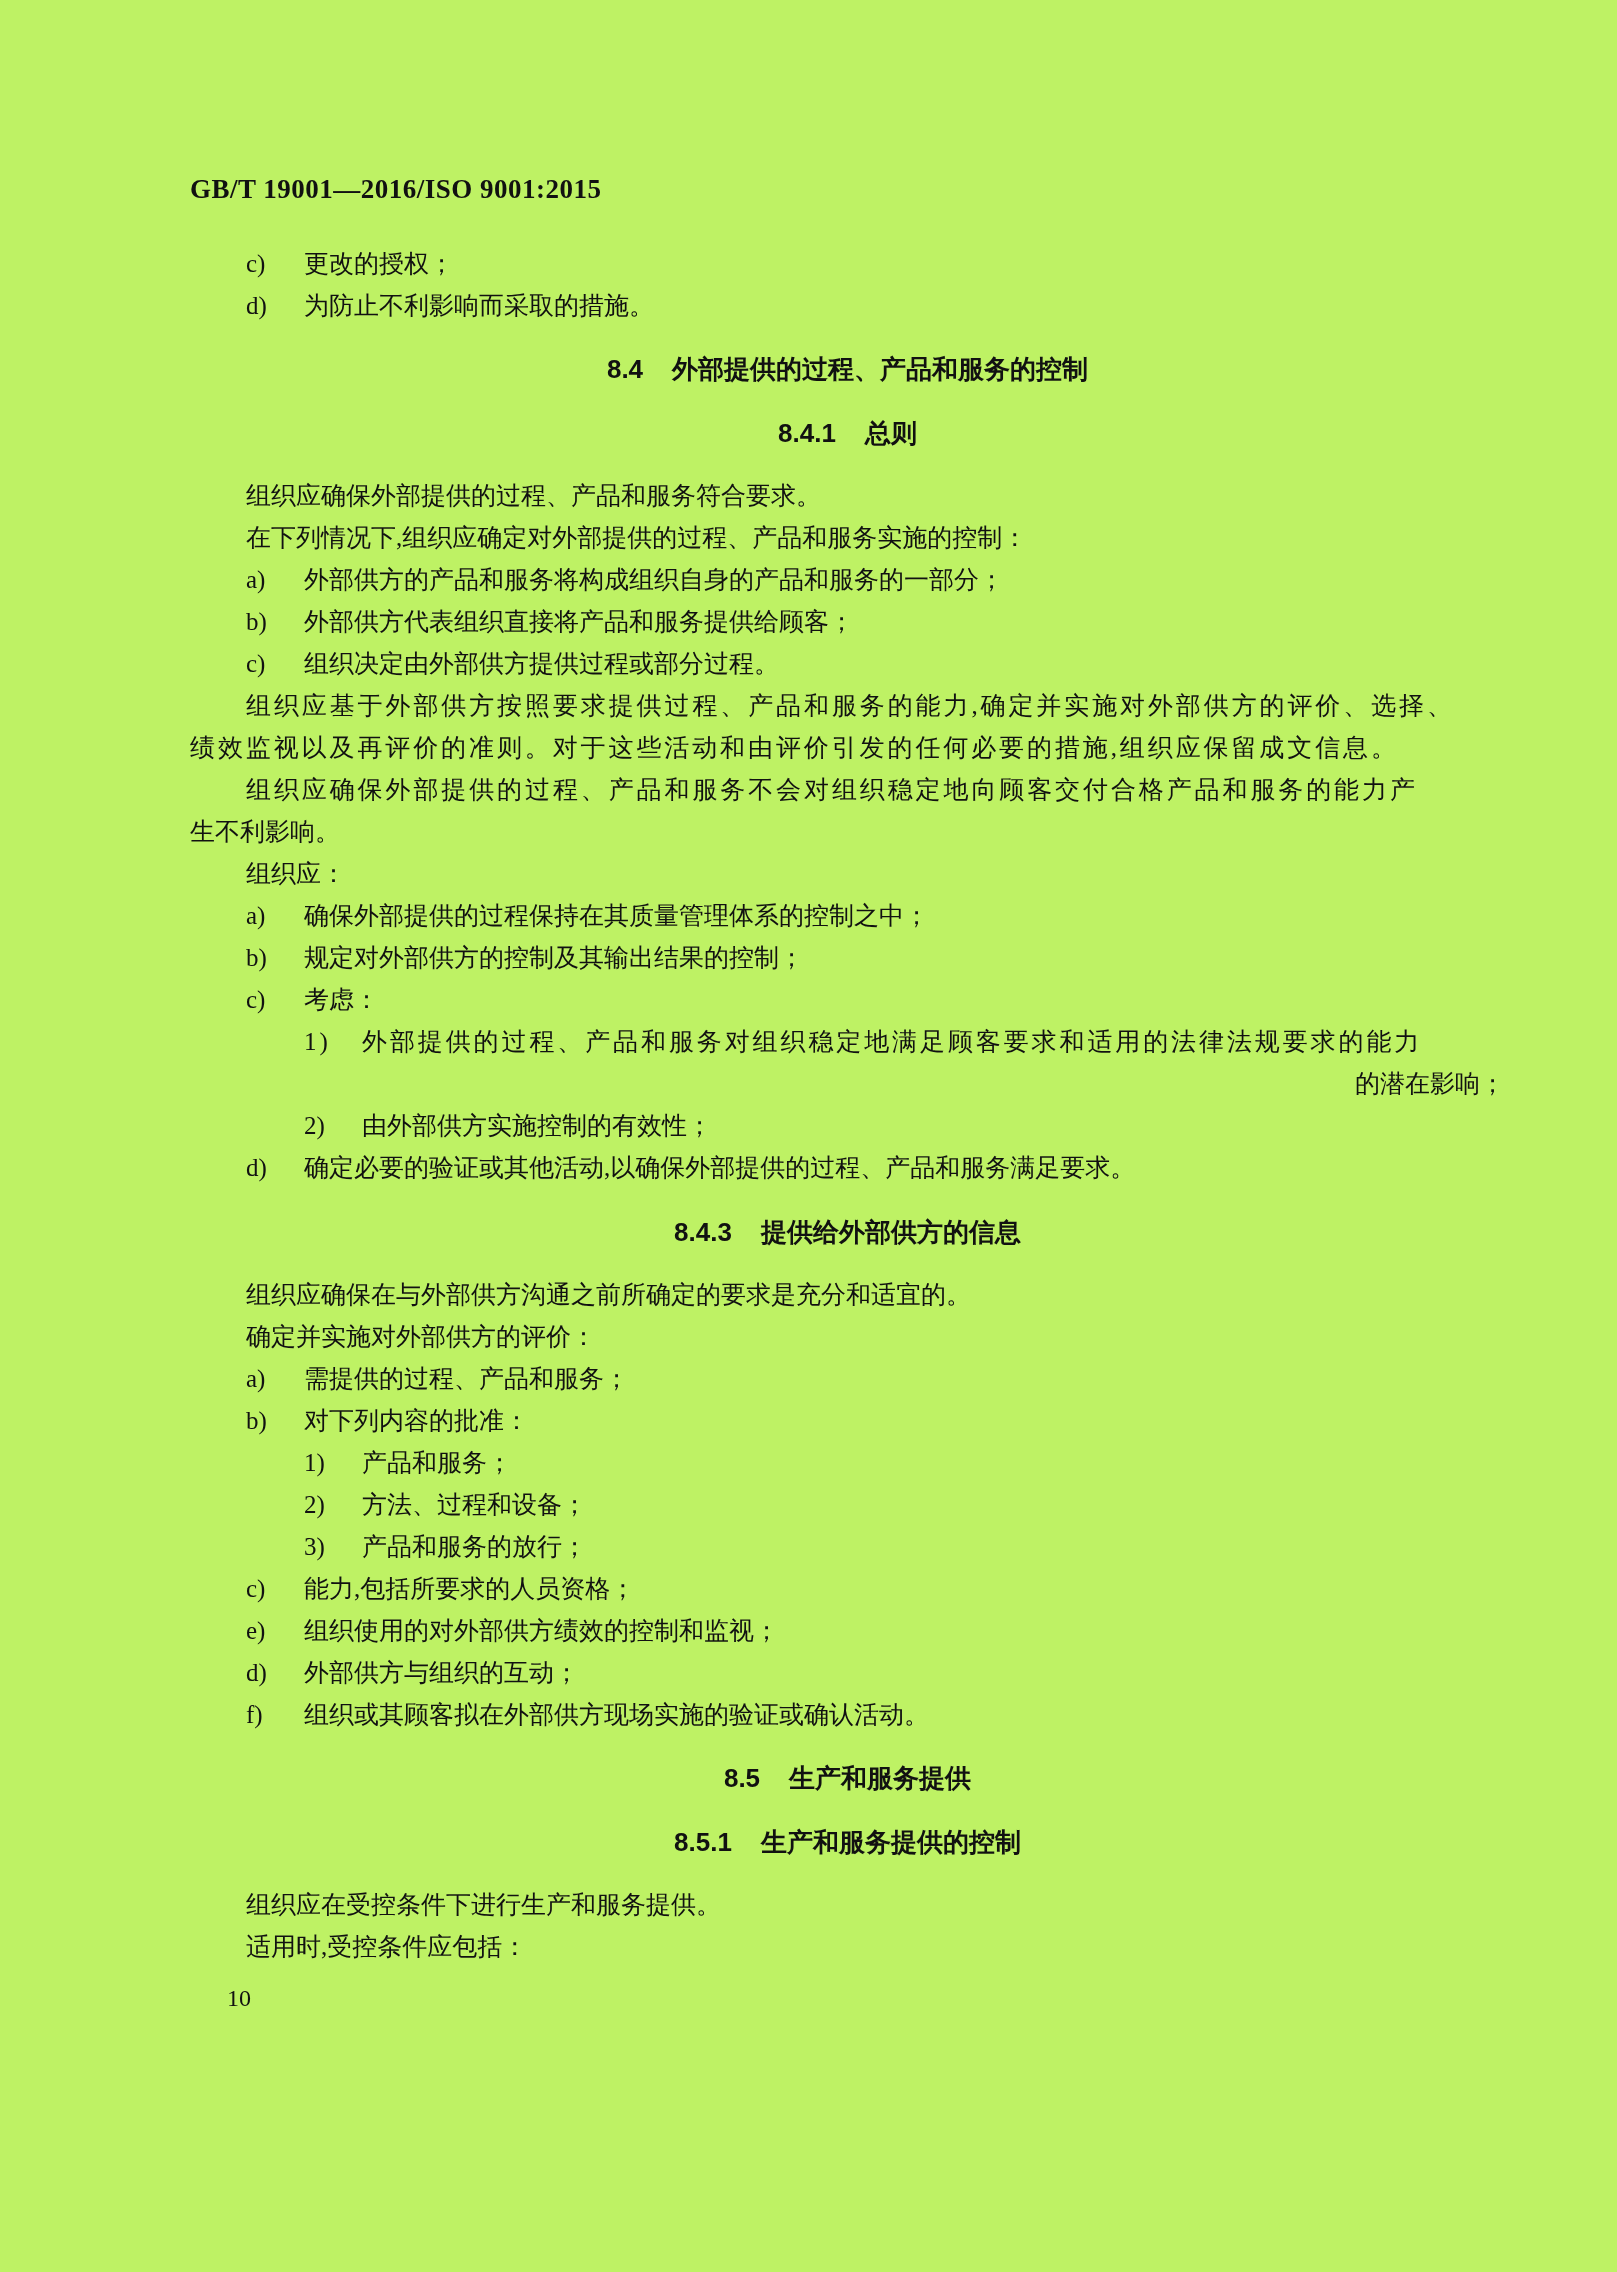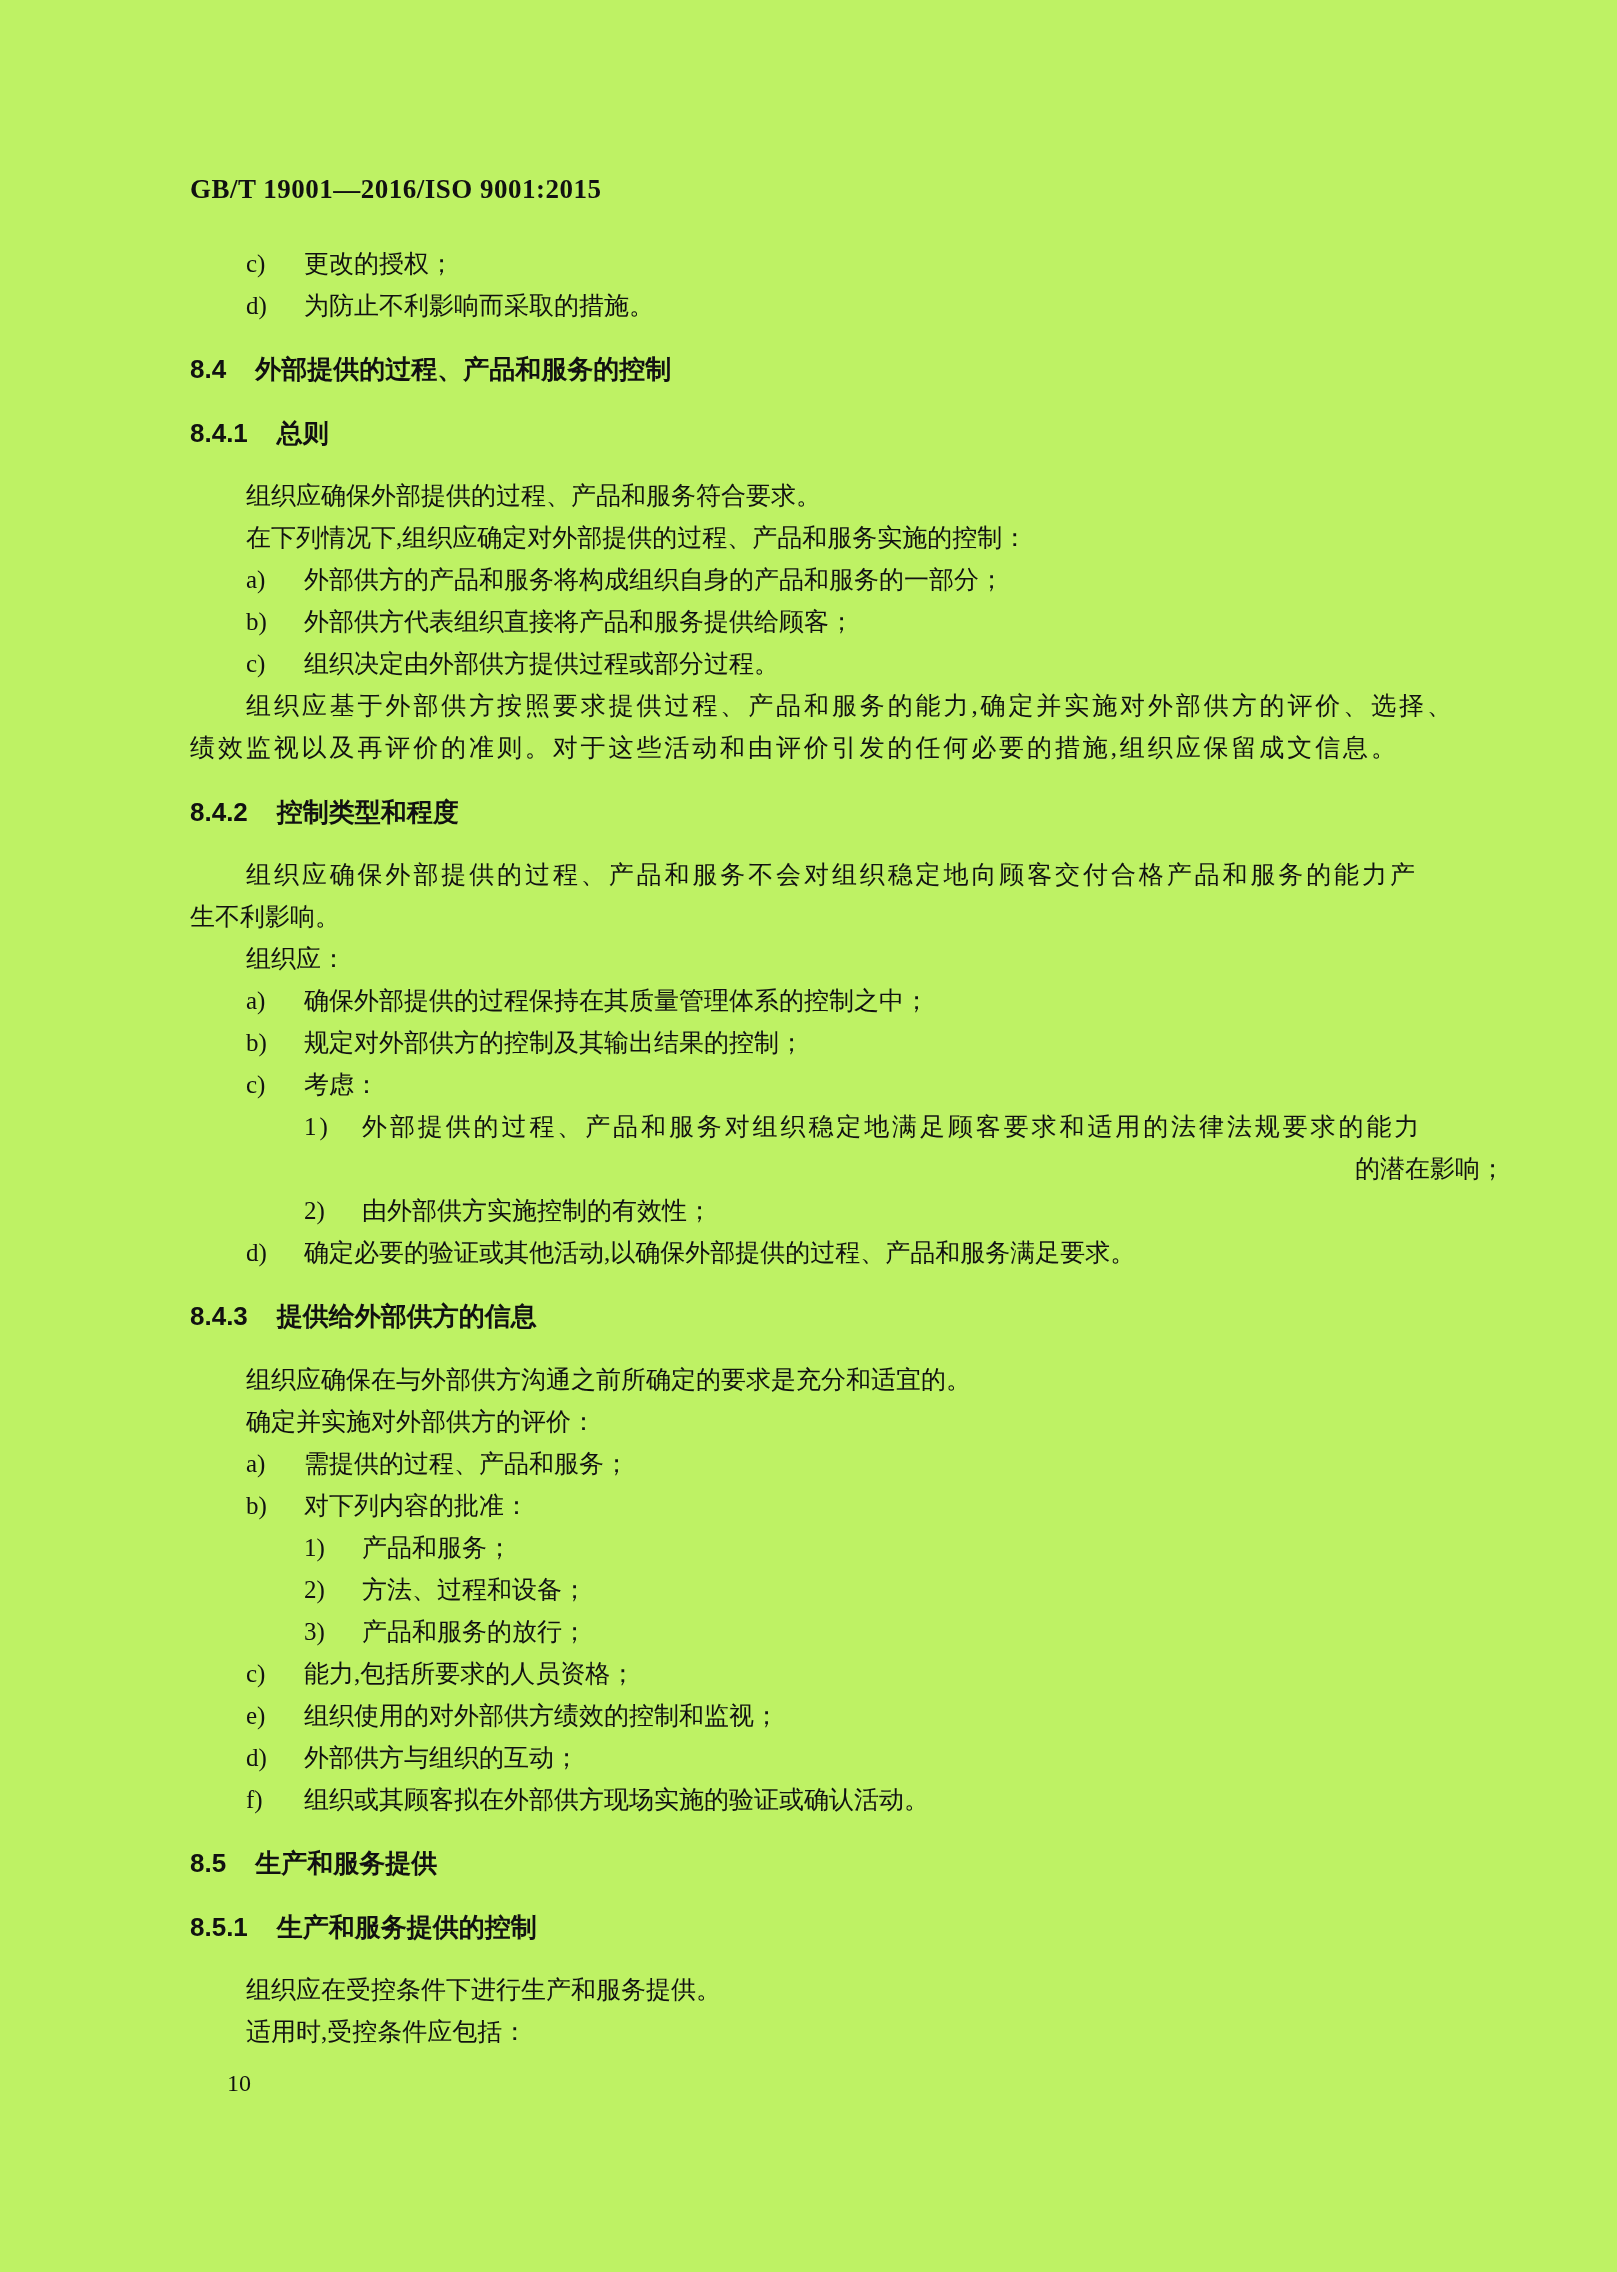--- a/index.html
+++ b/index.html
@@ -35,20 +35,21 @@
     letter-spacing: 0.5px;
     margin-bottom: 33px;
   }
   
   .h {
     font-family: "Liberation Sans", "DejaVu Sans", sans-serif;
     font-weight: bold;
     font-size: 26px;
     margin-top: 21.4px;
     margin-bottom: 21.4px;
+    text-align: center;
   }
   .h .num {
     display: inline-block;
     font-family: "Liberation Sans", "DejaVu Sans", sans-serif;
   }
   .h .t { margin-left: 29px; }
   
   .ind { padding-left: 56px; }
   
   .cont { padding-left: 0; }
@@ -104,23 +105,20 @@
   <div class="row li">
     <span class="lbl">b)</span><span>外部供方代表组织直接将产品和服务提供给顾客；</span>
   </div>
   <div class="row li">
     <span class="lbl">c)</span><span>组织决定由外部供方提供过程或部分过程。</span>
   </div>
 
   <div class="row ind stretch">组织应基于外部供方按照要求提供过程、产品和服务的能力,确定并实施对外部供方的评价、选择、</div>
   <div class="row cont stretch">绩效监视以及再评价的准则。对于这些活动和由评价引发的任何必要的措施,组织应保留成文信息。</div>
 
-  <div class="row h">
-    <span class="num">8.4.2</span><span class="t">控制类型和程度</span>
-  </div>
 
   <div class="row ind stretch">组织应确保外部提供的过程、产品和服务不会对组织稳定地向顾客交付合格产品和服务的能力产</div>
   <div class="row cont">生不利影响。</div>
   <div class="row ind">组织应：</div>
 
   <div class="row li">
     <span class="lbl">a)</span><span>确保外部提供的过程保持在其质量管理体系的控制之中；</span>
   </div>
   <div class="row li">
     <span class="lbl">b)</span><span>规定对外部供方的控制及其输出结果的控制；</span>

